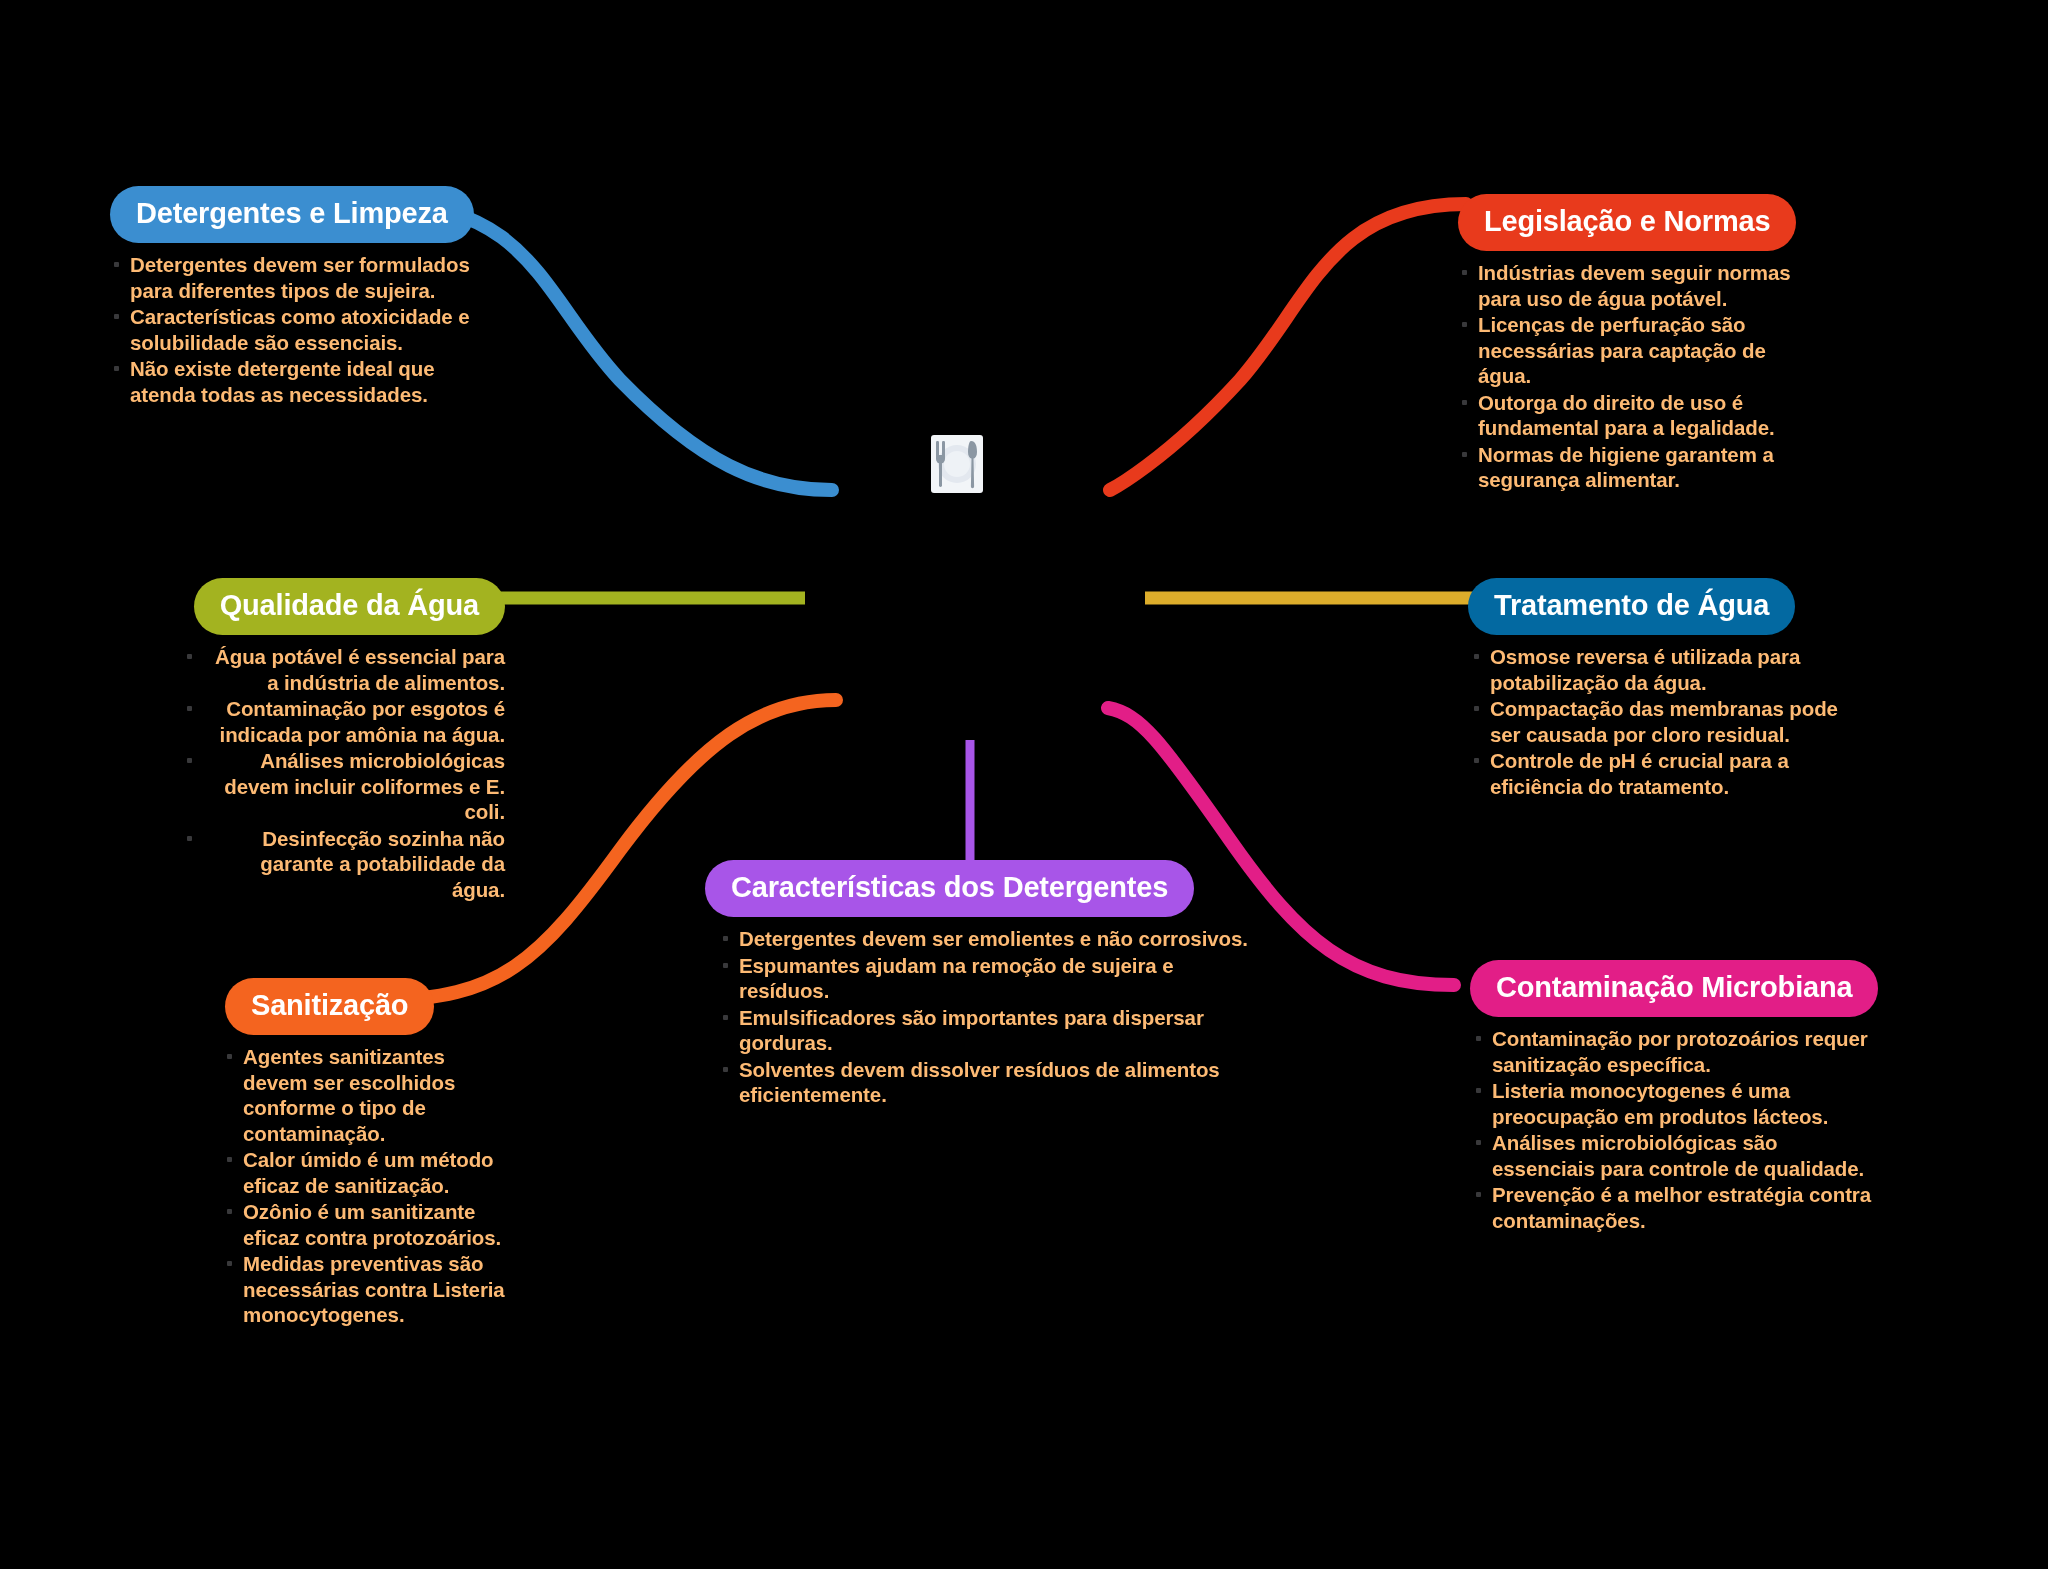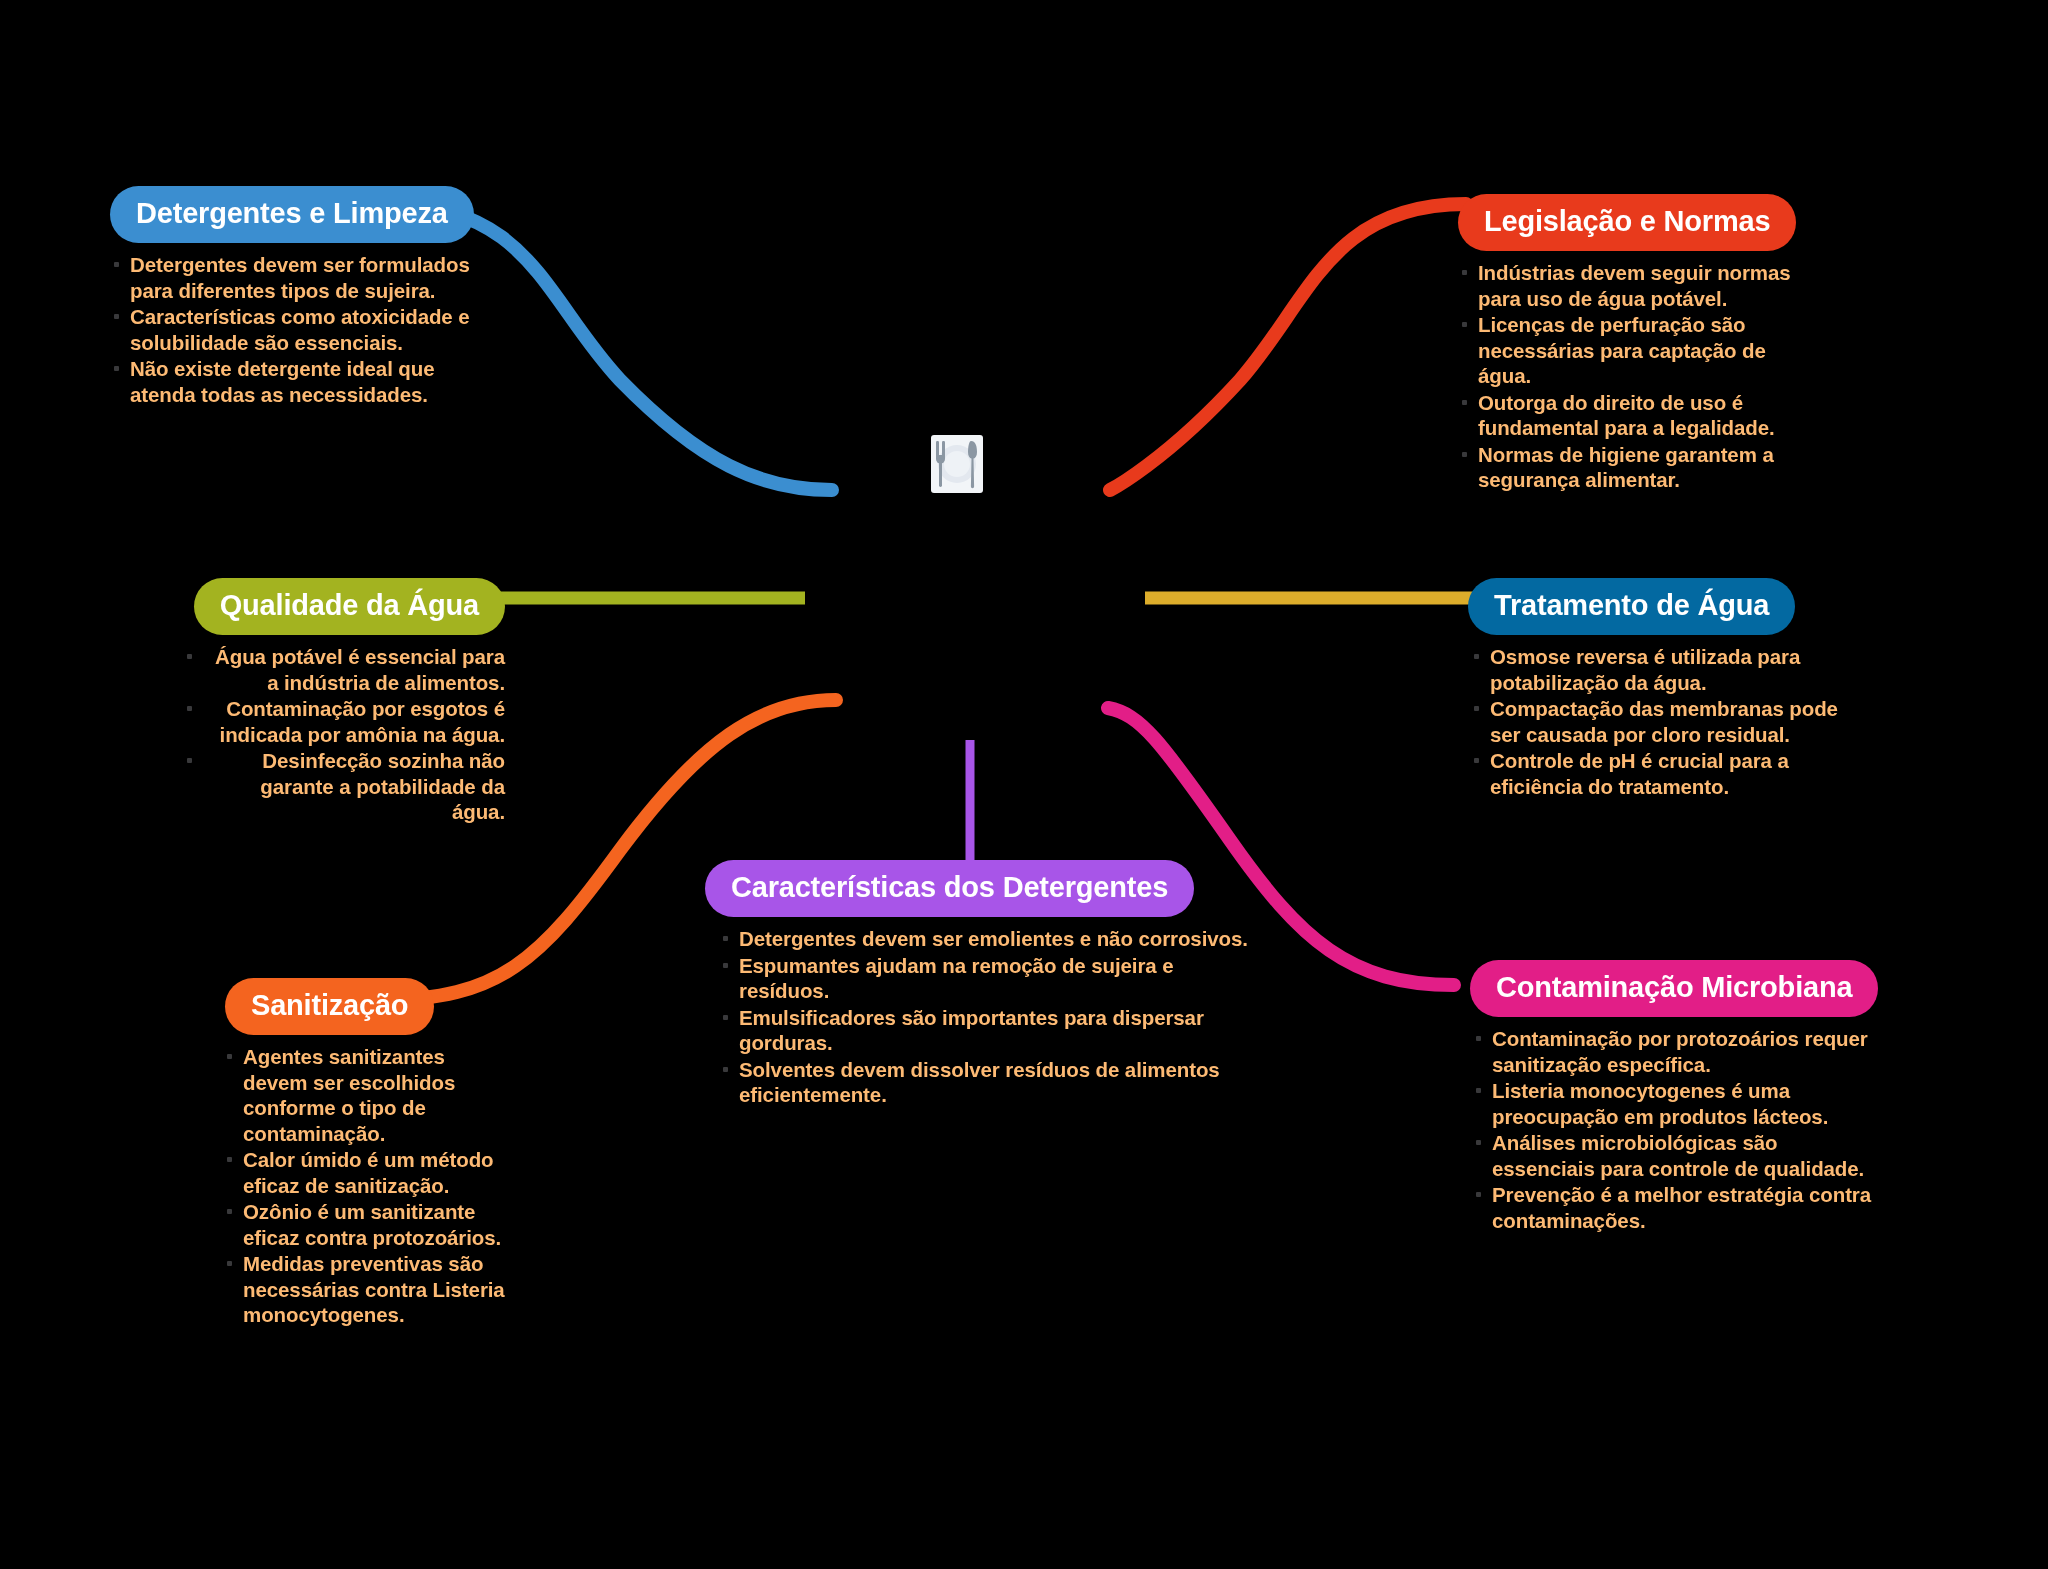--- a/index.html
+++ b/index.html
@@ -121,20 +121,21 @@
       <li>Outorga do direito de uso é fundamental para a legalidade.</li>
       <li>Normas de higiene garantem a segurança alimentar.</li>
     </ul>
   </div>
 
   <div class="node" id="node-qualidade">
     <div class="pill" style="background:#a3b320">Qualidade da Água</div>
     <ul class="bullets">
       <li>Água potável é essencial para a indústria de alimentos.</li>
       <li>Contaminação por esgotos é indicada por amônia na água.</li>
+      <li>Análises microbiológicas devem incluir coliformes e E. coli.</li>
       <li>Desinfecção sozinha não garante a potabilidade da água.</li>
     </ul>
   </div>
 
   <div class="node" id="node-tratamento">
     <div class="pill" style="background:#0369a1">Tratamento de Água</div>
     <ul class="bullets">
       <li>Osmose reversa é utilizada para potabilização da água.</li>
       <li>Compactação das membranas pode ser causada por cloro residual.</li>
       <li>Controle de pH é crucial para a eficiência do tratamento.</li>

